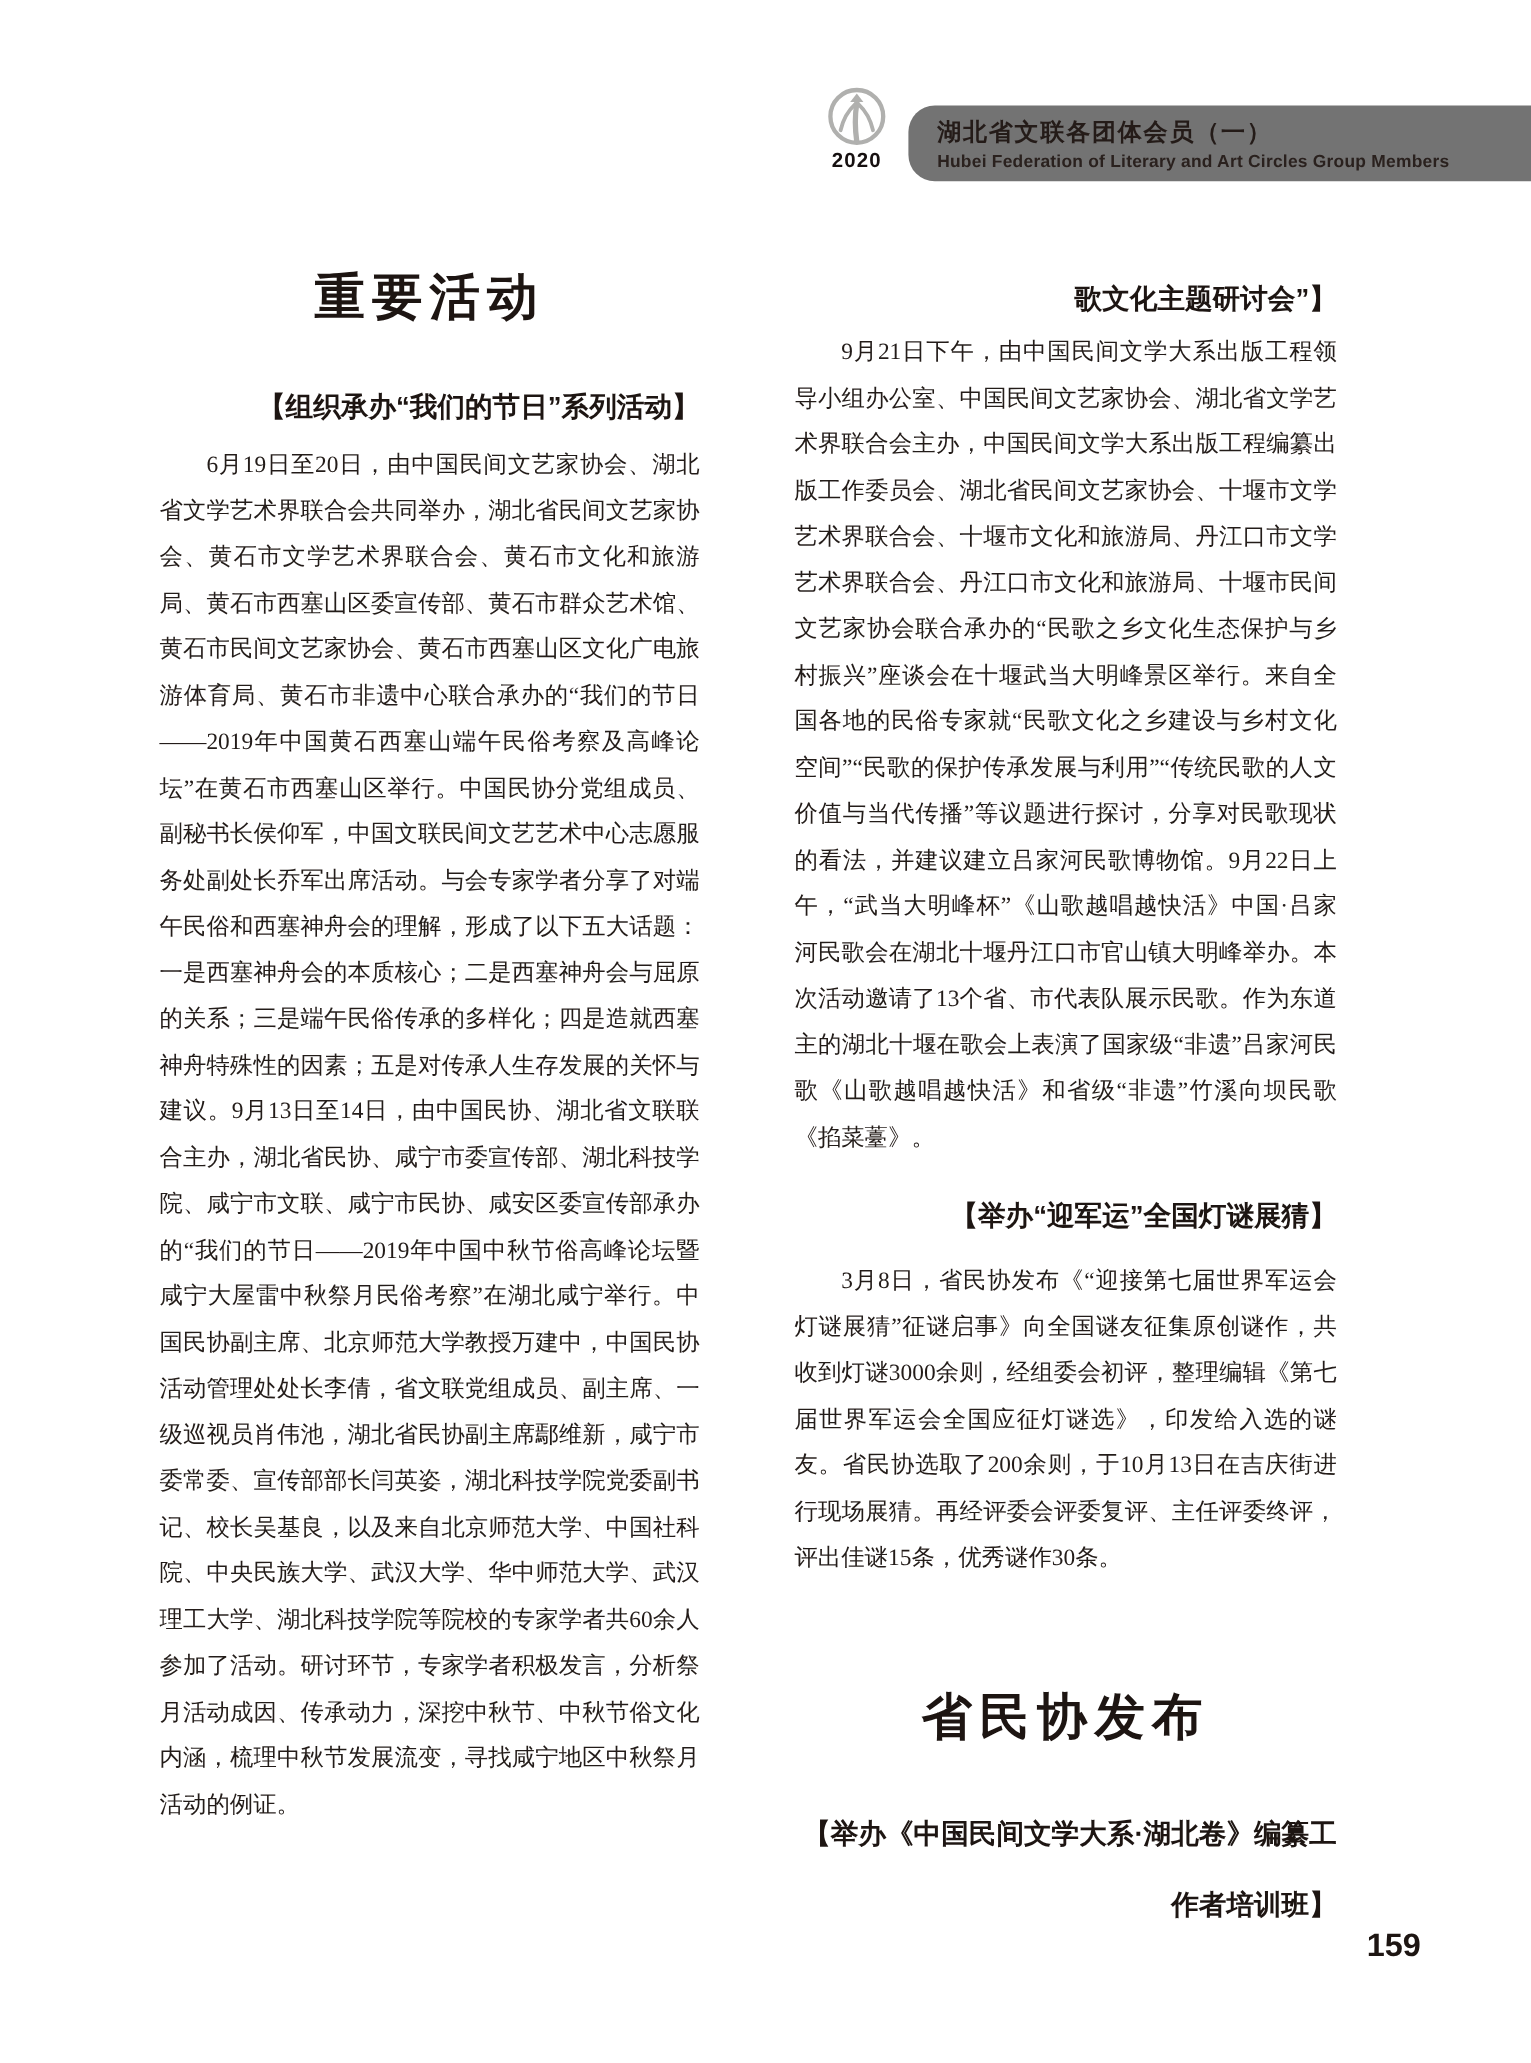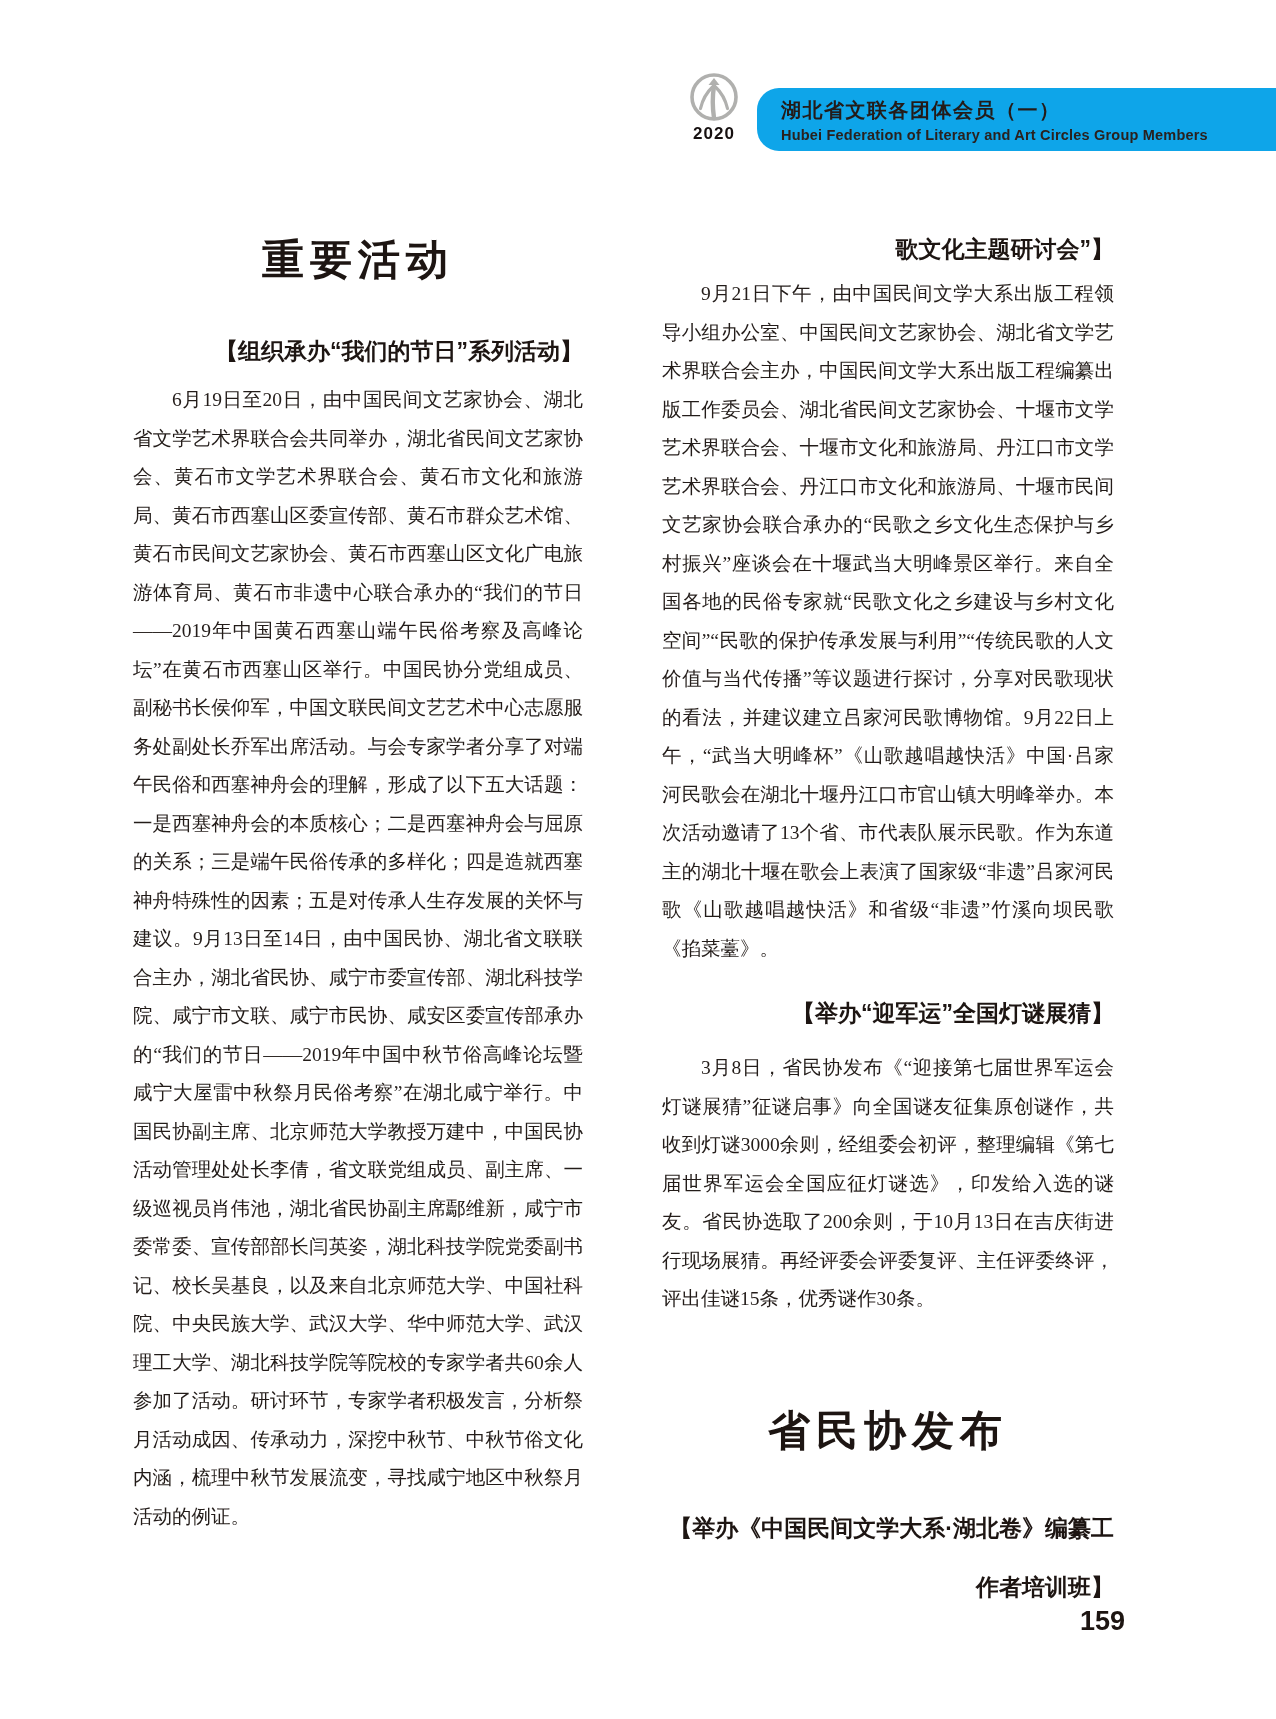--- a/index.html
+++ b/index.html
@@ -11,35 +11,35 @@
 
   
   .logo { position:absolute; left:686px; top:71px; width:56px; text-align:center; }
   .logo svg { display:block; margin:0 auto; }
   .logo-year {
     font-family:"Liberation Sans","DejaVu Sans",sans-serif;
     font-weight:bold; font-size:17px; letter-spacing:1px; color:#161010; margin-top:1px;
   }
   .header-band {
     position:absolute; left:757px; top:88px; width:519px; height:63px;
-    background:#0ea5e9; border-radius:22px 0 0 22px;
+    background:#737373; border-radius:22px 0 0 22px;
     box-sizing:border-box; padding:9px 0 0 24px;
   }
   .band-title-zh {
     font-family:"Liberation Sans","DejaVu Sans",sans-serif;
     font-weight:bold; font-size:20px; letter-spacing:1.5px; color:#241b18;
   }
   .band-title-en {
     font-family:"Liberation Sans","DejaVu Sans",sans-serif;
     font-weight:bold; font-size:14.5px; color:#2a211e; margin-top:3px; letter-spacing:0.2px;
   }
 
   
   .col { position:absolute; }
-  .col-left  { left:133px; top:222px; width:450px;margin-top:12px; }
+  .col-left  { left:133px; top:222px; width:450px; }
   .col-right { left:662px; top:222px; width:452px; }
 
   .section-title {
     font-family:"Liberation Sans","DejaVu Sans",sans-serif;
     font-weight:bold; font-size:42px; line-height:52px;
     letter-spacing:6px; text-align:center; margin:0; color:#1d1512;
   }
   .entry-heading {
     font-family:"Liberation Sans","DejaVu Sans",sans-serif;
     font-weight:bold; font-size:23px; line-height:34px;
@@ -56,21 +56,21 @@
   .col-left .entry-heading.bottom { margin-top:0; }
 
   .col-right .entry-heading.first { margin-top:10px; margin-bottom:9px; }
   .col-right .body-para.p1 { margin-bottom:28px; }
   .col-right .entry-heading.second { margin-bottom:19px; }
   .col-right .section-title { margin-top:86px; margin-bottom:42px; }
   .col-right .entry-heading.multiline { line-height:59px; }
 
   
   .page-number {
-    position:absolute; left:1080px; top:1606px; width:80px; text-align:left;
+    position:absolute; left:1104px; top:1606px; width:80px; text-align:right;
     font-family:"Liberation Sans","DejaVu Sans",sans-serif;
     font-weight:bold; font-size:27px; color:#1d1512;
   }
 </style>
 </head>
 <body>
 
 <div class="page">
 
   <div class="logo">

